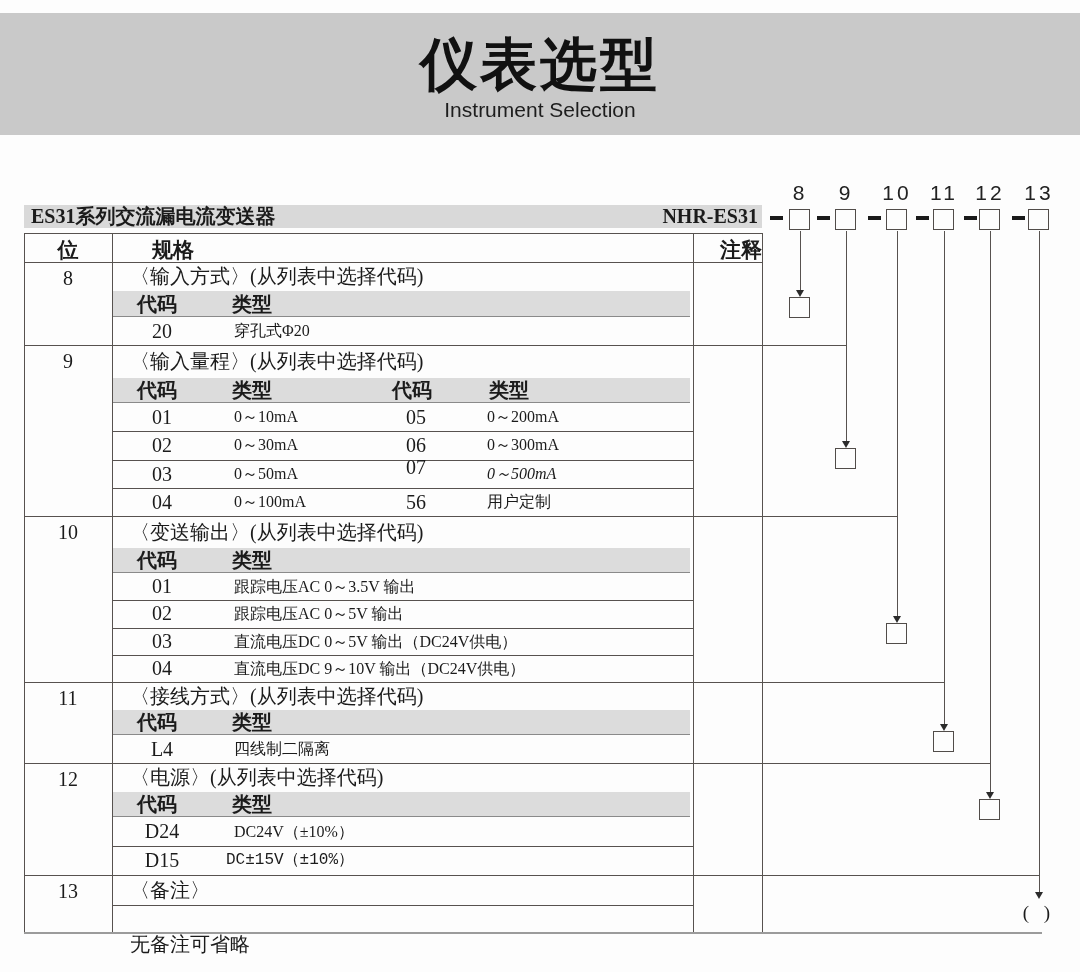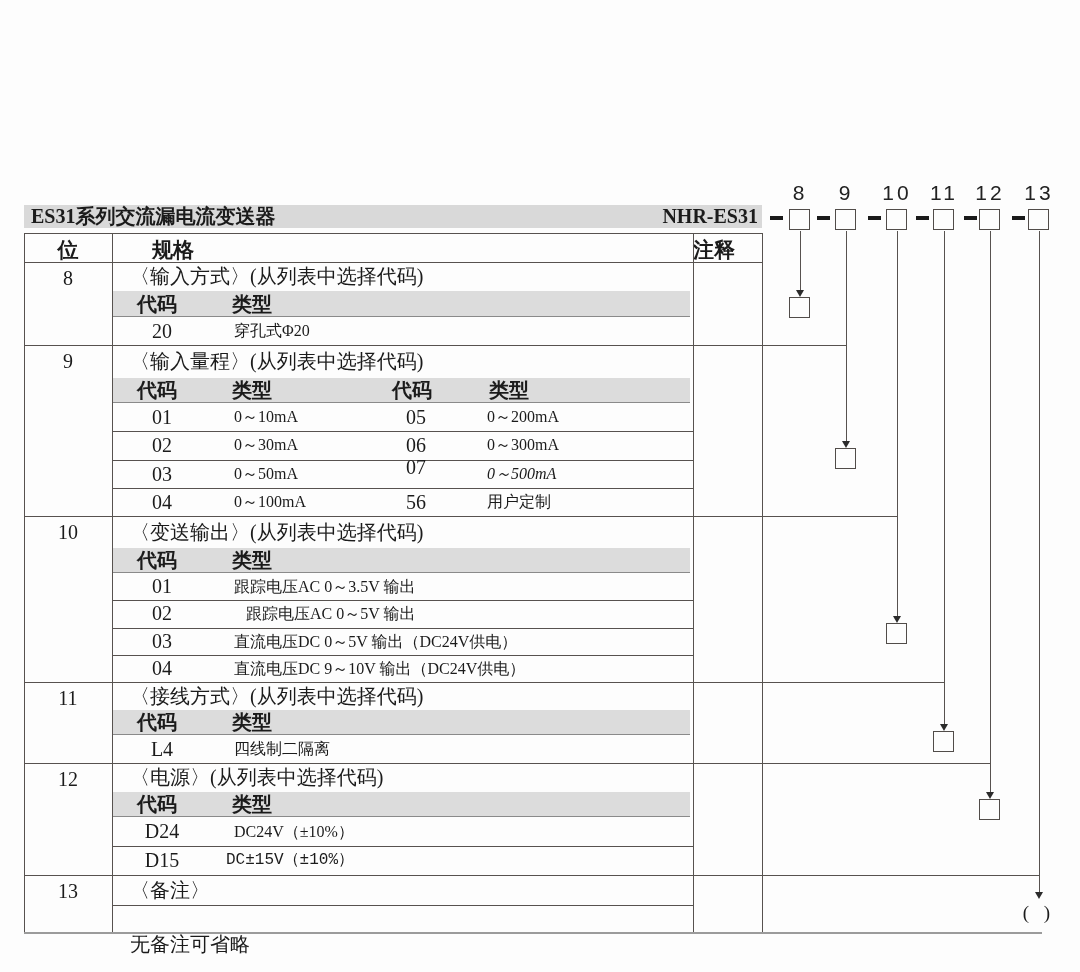--- a/index.html
+++ b/index.html
@@ -47,29 +47,33 @@
   .dash{position:absolute;top:216px;height:4px;background:#1a1a1a;}
   .drop-line{position:absolute;width:1px;background:#57524f;}
   .arrow-head{position:absolute;width:0;height:0;border-left:4px solid transparent;border-right:4px solid transparent;border-top:7px solid #2b2b2b;}
   .parens{position:absolute;width:44px;text-align:center;font-size:19px;letter-spacing:5px;white-space:nowrap;}
 </style>
 </head>
 <body>
 
 <div id="stage">
 
+  <div class="banner">
+    <div class="banner-title">仪表选型</div>
+    <div class="banner-sub">Instrument Selection</div>
+  </div>
 
   <div class="titlebar">
     <span class="series-title">ES31系列交流漏电流变送器</span>
     <span class="model-number">NHR-ES31</span>
   </div>
 
   <div class="col-header" style="left:24px;top:236px;width:88px;text-align:center;">位</div>
   <div class="col-header" style="left:152px;top:236px;">规格</div>
-  <div class="col-header" style="left:693px;top:236px;width:69px;text-align:left;">注释</div>
+  <div class="col-header" style="left:693px;top:236px;width:69px;text-align:right;">注释</div>
 
   <div class="hl" style="left:24px;top:233px;width:738px;"></div>
   <div class="hl" style="left:24px;top:262px;width:738px;"></div>
   <div class="vl" style="left:24px;top:233px;height:700px;"></div>
   <div class="vl" style="left:112px;top:233px;height:700px;"></div>
   <div class="vl" style="left:693px;top:233px;height:700px;"></div>
   <div class="vl" style="left:762px;top:233px;height:700px;"></div>
   <div class="hl-bottom" style="left:24px;top:932px;width:1018px;"></div>
 
   <div id="dyn">
@@ -108,21 +112,21 @@
       <div class="type-cell" style="top:487.75px;line-height:28.25px;left:487px;">用户定制</div>
       <div class="pos-label" style="top:521px;">10</div>
       <div class="spec-title" style="top:516px;line-height:32px;">〈变送输出〉(从列表中选择代码)</div>
       <div class="band" style="top:548px;height:25px;"></div>
       <div class="band-label" style="left:137px;top:548px;line-height:25px;">代码</div>
       <div class="band-label" style="left:232px;top:548px;line-height:25px;">类型</div>
       <div class="code-cell" style="top:573px;line-height:27.25px;left:130px;">01</div>
       <div class="type-cell" style="top:573px;line-height:27.25px;left:234px;">跟踪电压AC 0～3.5V 输出</div>
       <div class="subline" style="top:600.25px;"></div>
       <div class="code-cell" style="top:600.25px;line-height:27.25px;left:130px;">02</div>
-      <div class="type-cell" style="top:600.25px;line-height:27.25px;left:246px;">跟踪电压AC 0～5V 输出</div>
+      <div class="type-cell" style="top:600.25px;line-height:27.25px;left:234px;">跟踪电压AC 0～5V 输出</div>
       <div class="subline" style="top:627.5px;"></div>
       <div class="code-cell" style="top:627.5px;line-height:27.25px;left:130px;">03</div>
       <div class="type-cell" style="top:627.5px;line-height:27.25px;left:234px;">直流电压DC 0～5V 输出（DC24V供电）</div>
       <div class="subline" style="top:654.75px;"></div>
       <div class="code-cell" style="top:654.75px;line-height:27.25px;left:130px;">04</div>
       <div class="type-cell" style="top:654.75px;line-height:27.25px;left:234px;">直流电压DC 9～10V 输出（DC24V供电）</div>
       <div class="pos-label" style="top:687px;">11</div>
       <div class="spec-title" style="top:682px;line-height:28px;">〈接线方式〉(从列表中选择代码)</div>
       <div class="band" style="top:710px;height:25px;"></div>
       <div class="band-label" style="left:137px;top:710px;line-height:25px;">代码</div>

